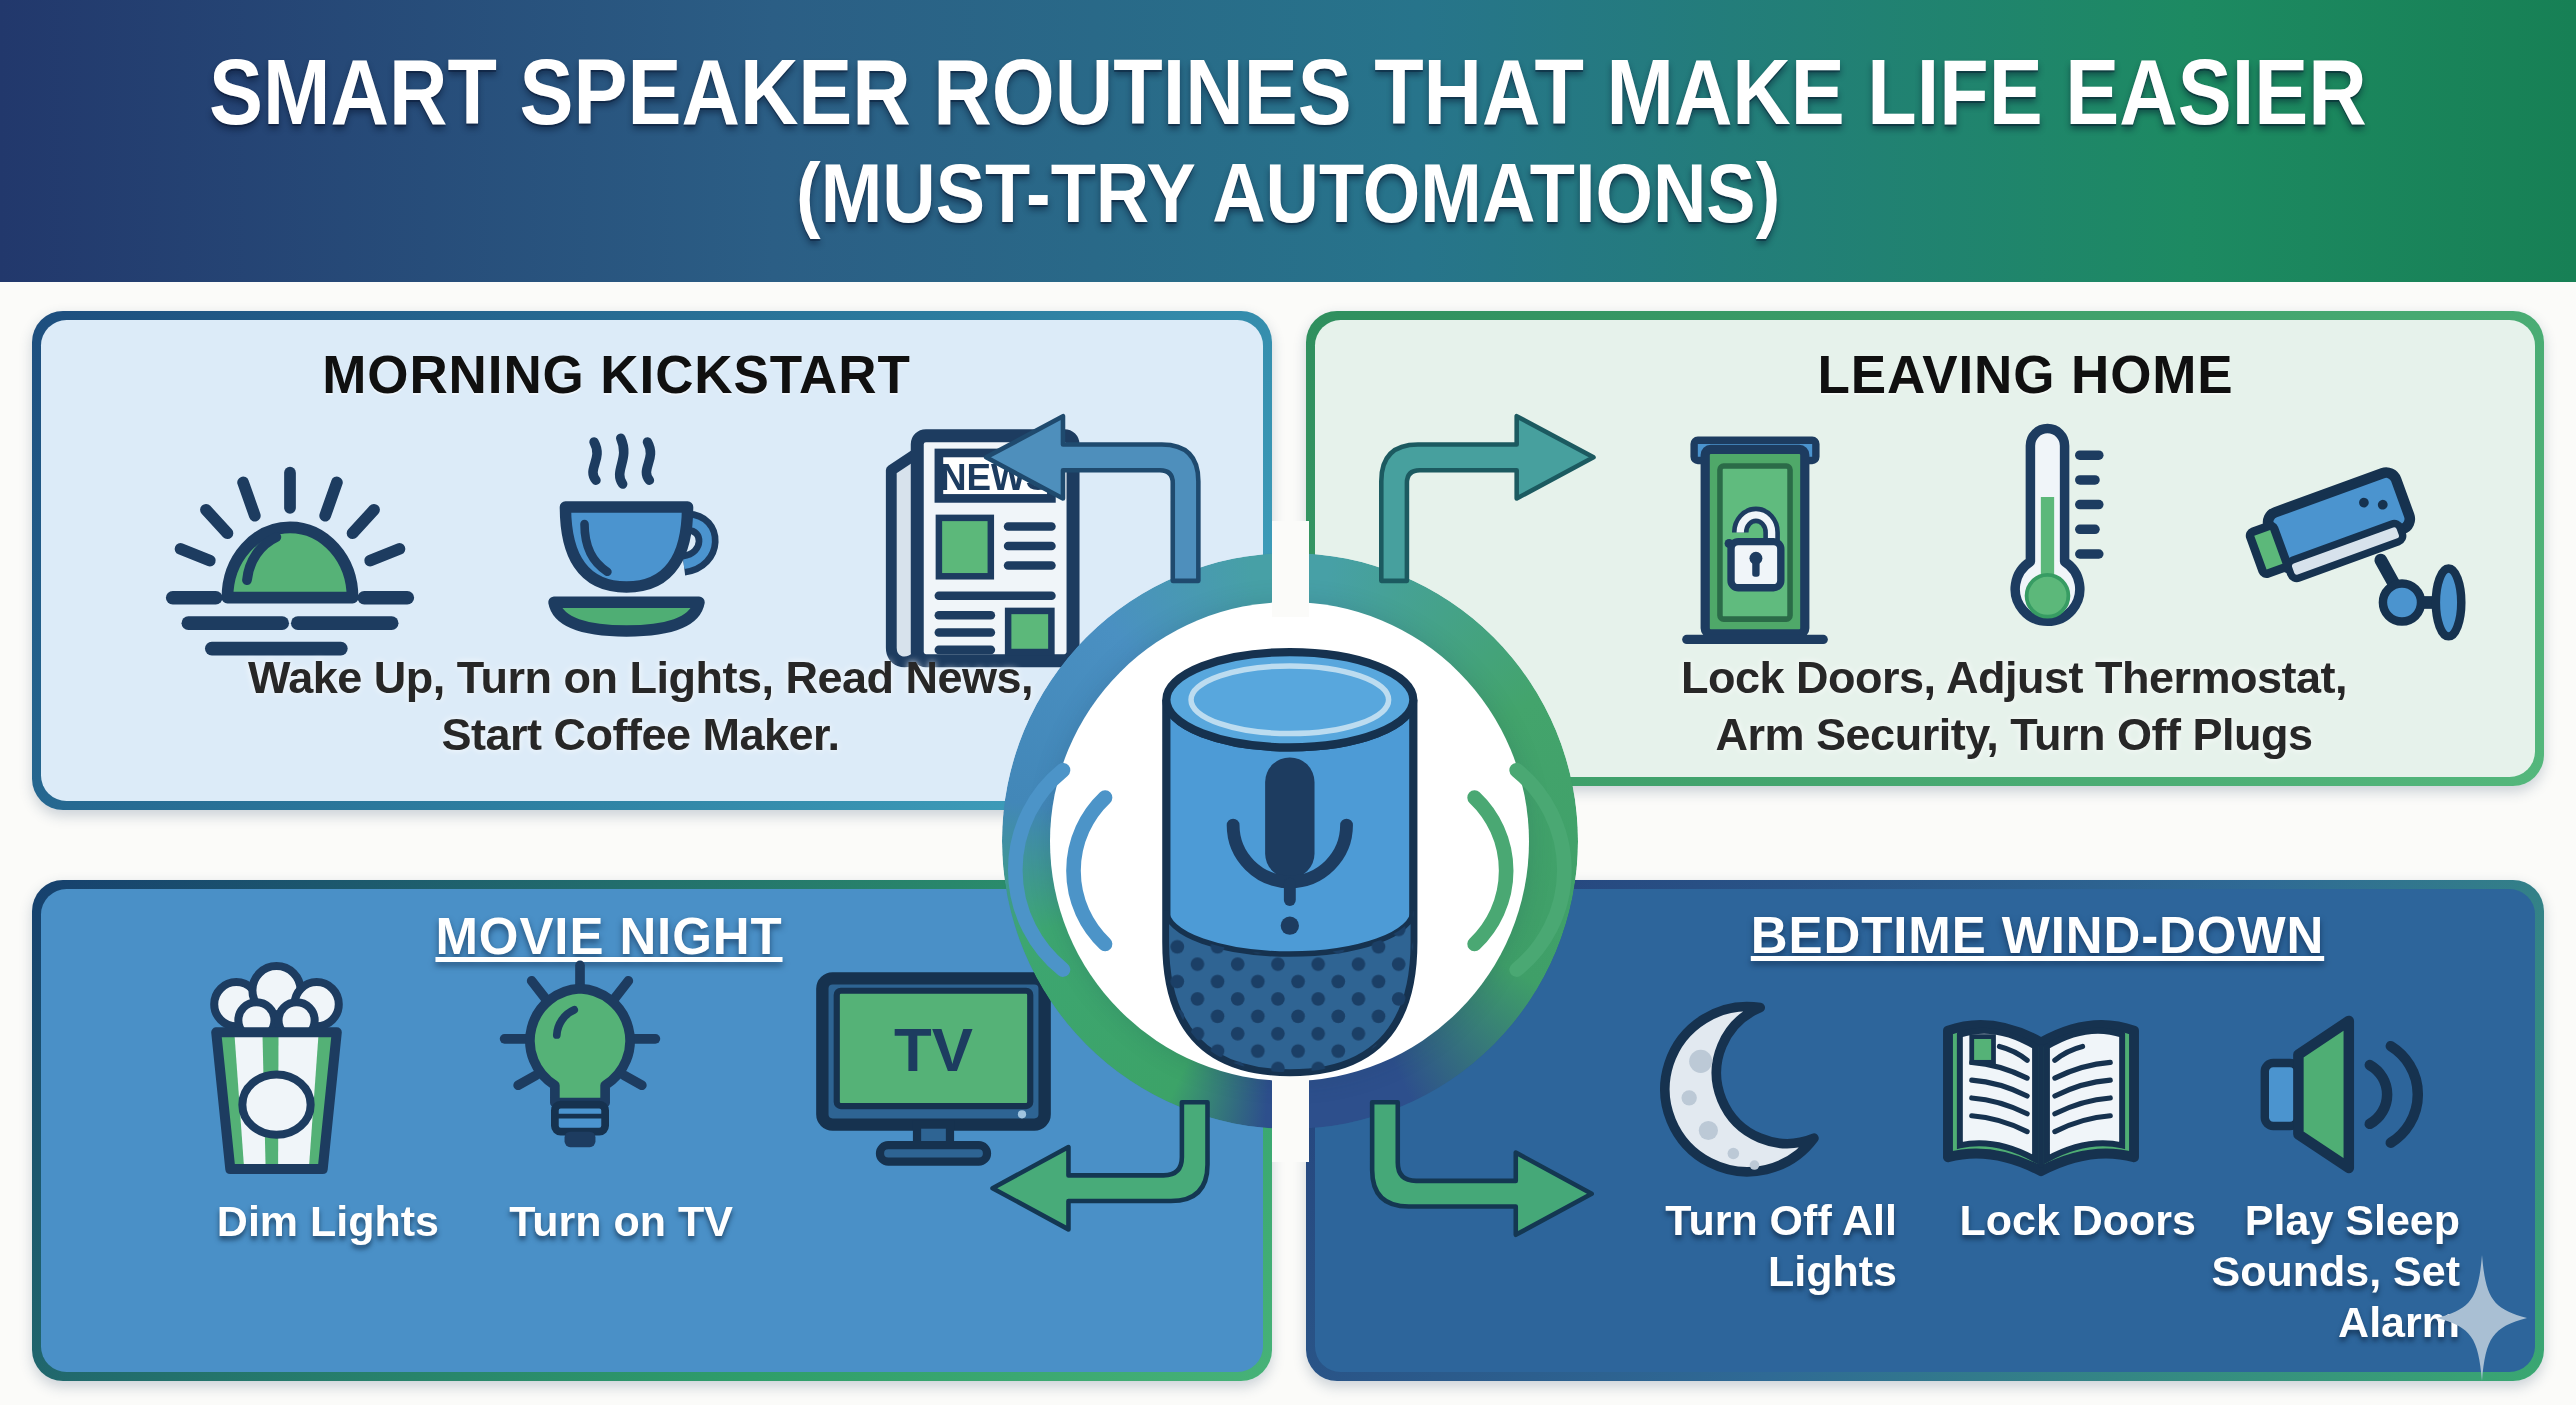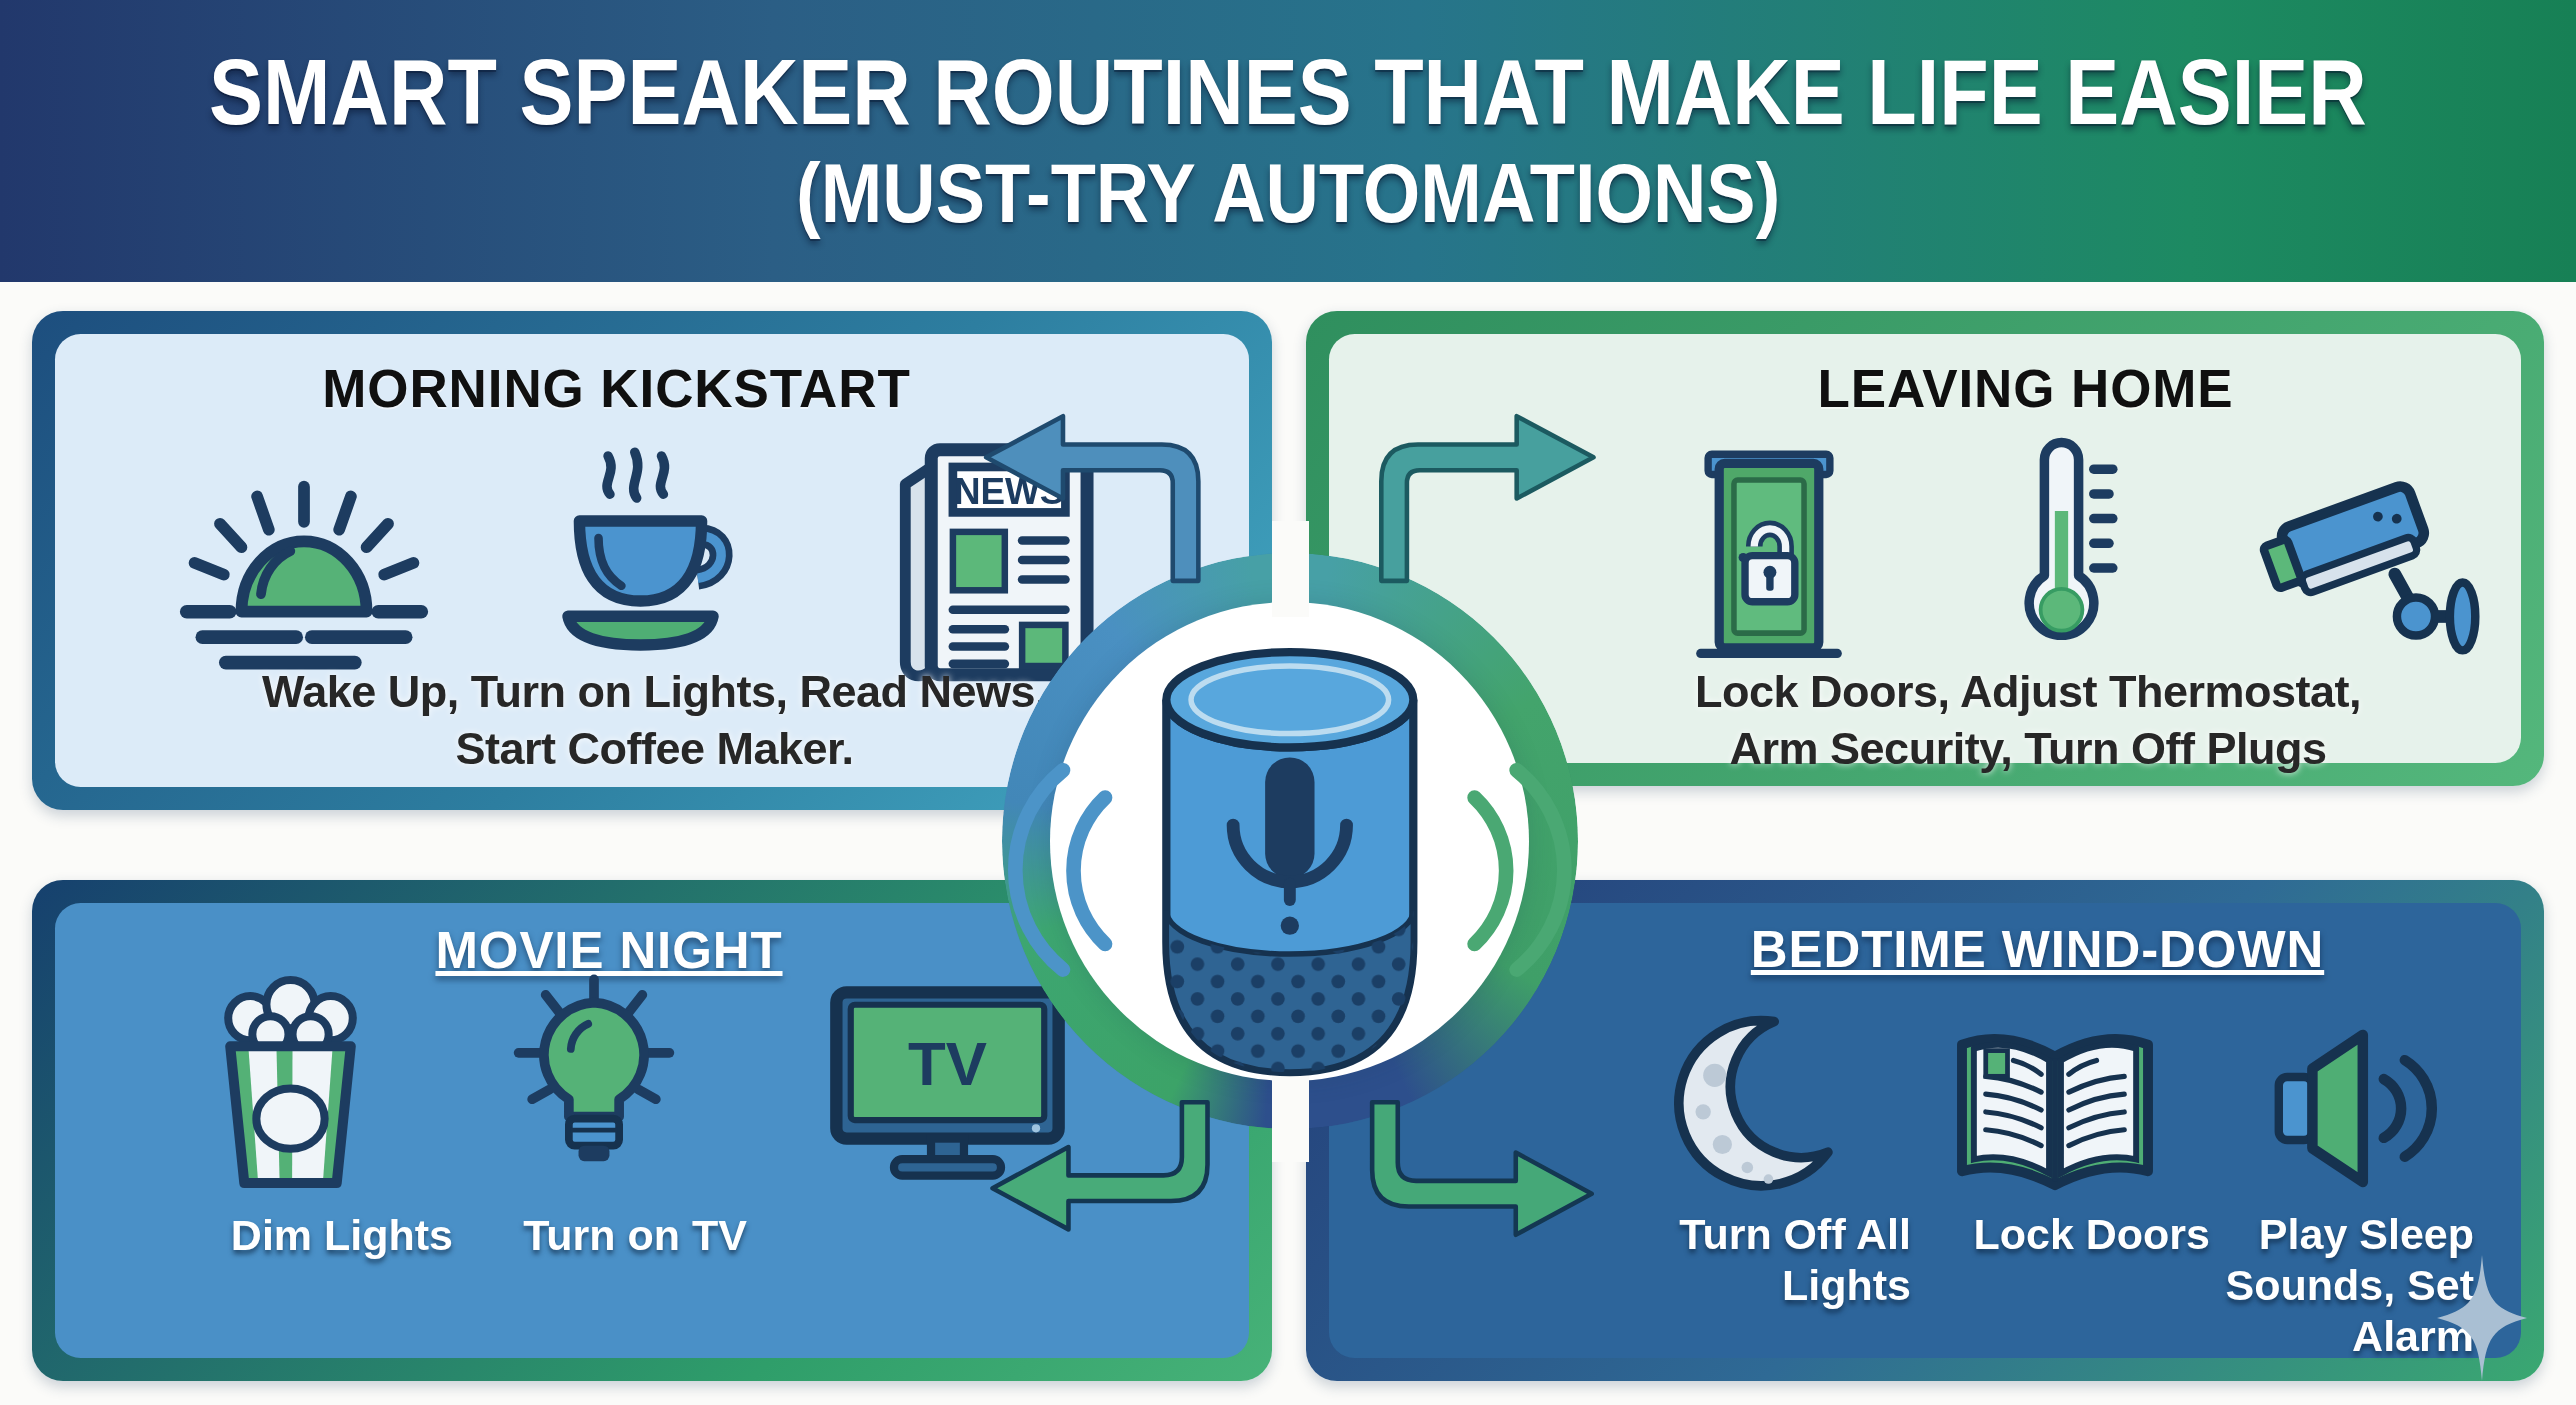--- a/index.html
+++ b/index.html
@@ -9,21 +9,21 @@
   
   .header{position:absolute;left:0;top:0;width:2576px;height:282px;
     background:linear-gradient(90deg,#22386c 0%,#2b5e85 30%,#27748b 55%,#1d8a62 85%,#178055 100%);
     display:flex;flex-direction:column;align-items:center;justify-content:center;gap:9.1px;}
   .hline{color:#ffffff;font-weight:700;white-space:nowrap;
     transform:scaleX(0.88);transform-origin:50% 50%;
     text-shadow:0 4.6px 7.3px rgba(5,15,40,.45), 0 1.8px 0 rgba(5,15,40,.35);}
   .hline1{font-size:92px;line-height:95px;}
   .hline2{font-size:84px;line-height:88px;}
   
-  .panel{position:absolute;border-radius:31px;padding:23px;
+  .panel{position:absolute;border-radius:31px;padding:9px;
     box-shadow:0 5.5px 12.8px rgba(40,70,100,.22);}
   .panel-inner{position:relative;width:100%;height:100%;border-radius:25.6px;overflow:visible;}
   .p1{left:32px;top:311px;width:1240px;height:499px;
       background:linear-gradient(135deg,#1d4e7e,#2d7ea0 55%,#44a9c4);}
   .p1 .panel-inner{background:#dcebf8;}
   .p2{left:1306px;top:311px;width:1238px;height:475px;
       background:linear-gradient(135deg,#2f8f5e,#54b77c);}
   .p2 .panel-inner{background:#e6f2eb;}
   .p3{left:32px;top:880px;width:1240px;height:501px;
       background:linear-gradient(135deg,#16406e,#2f9e6a 70%,#47b278);}

